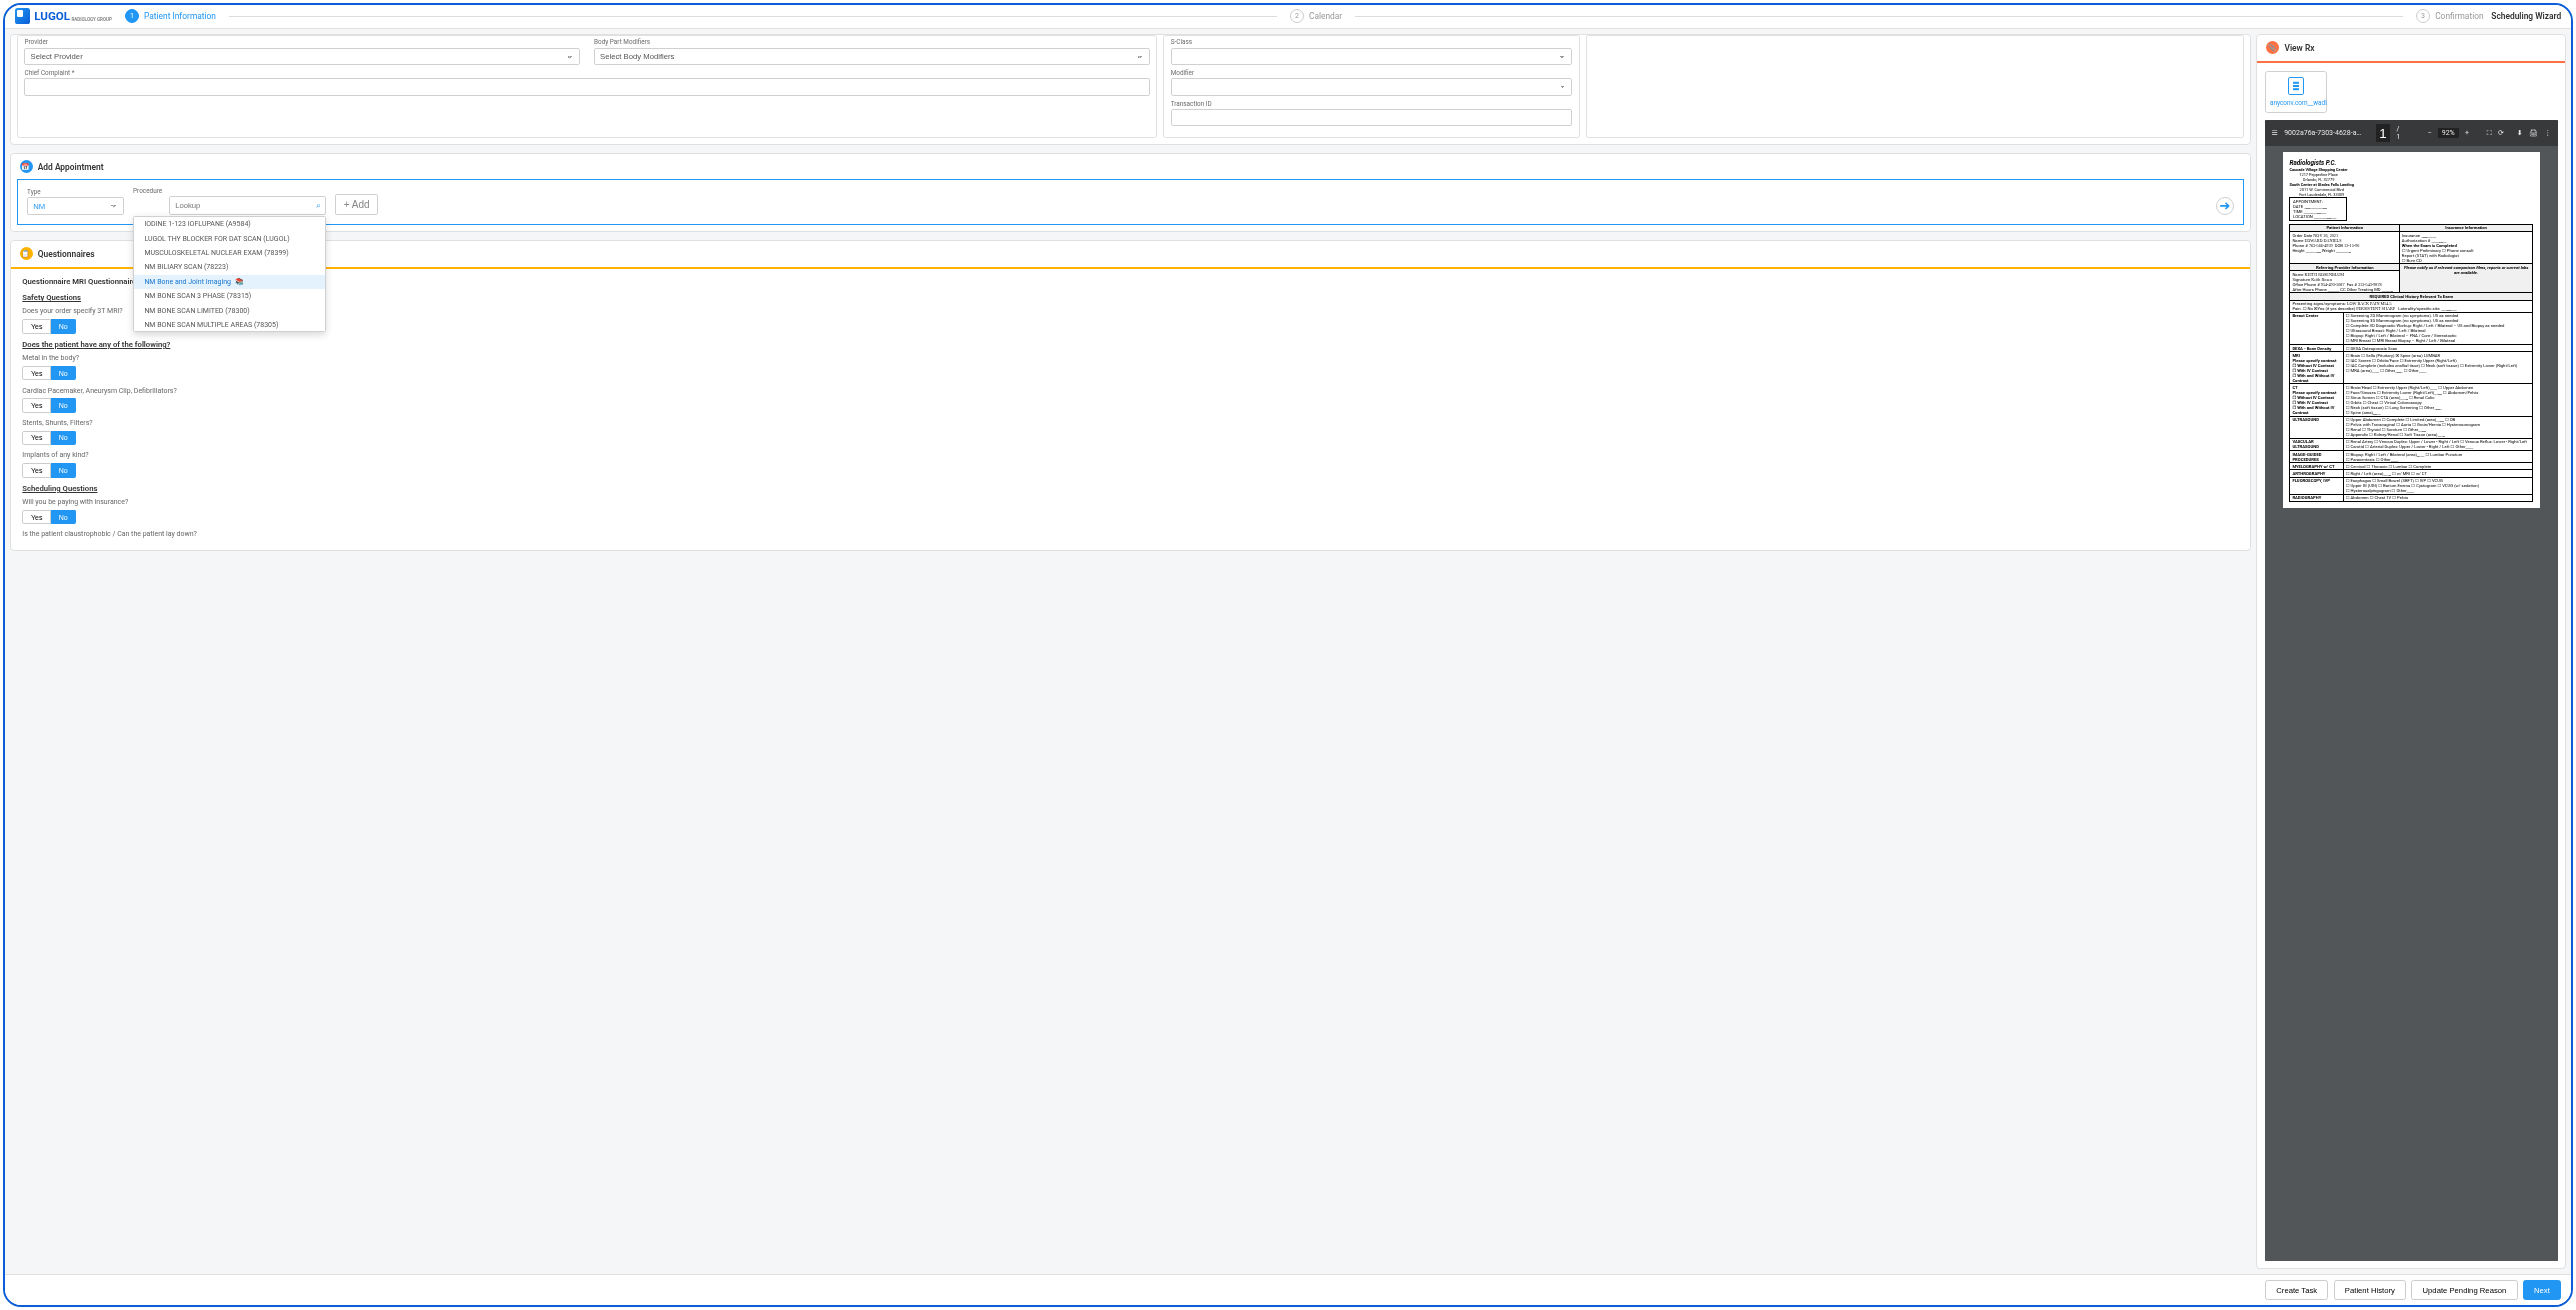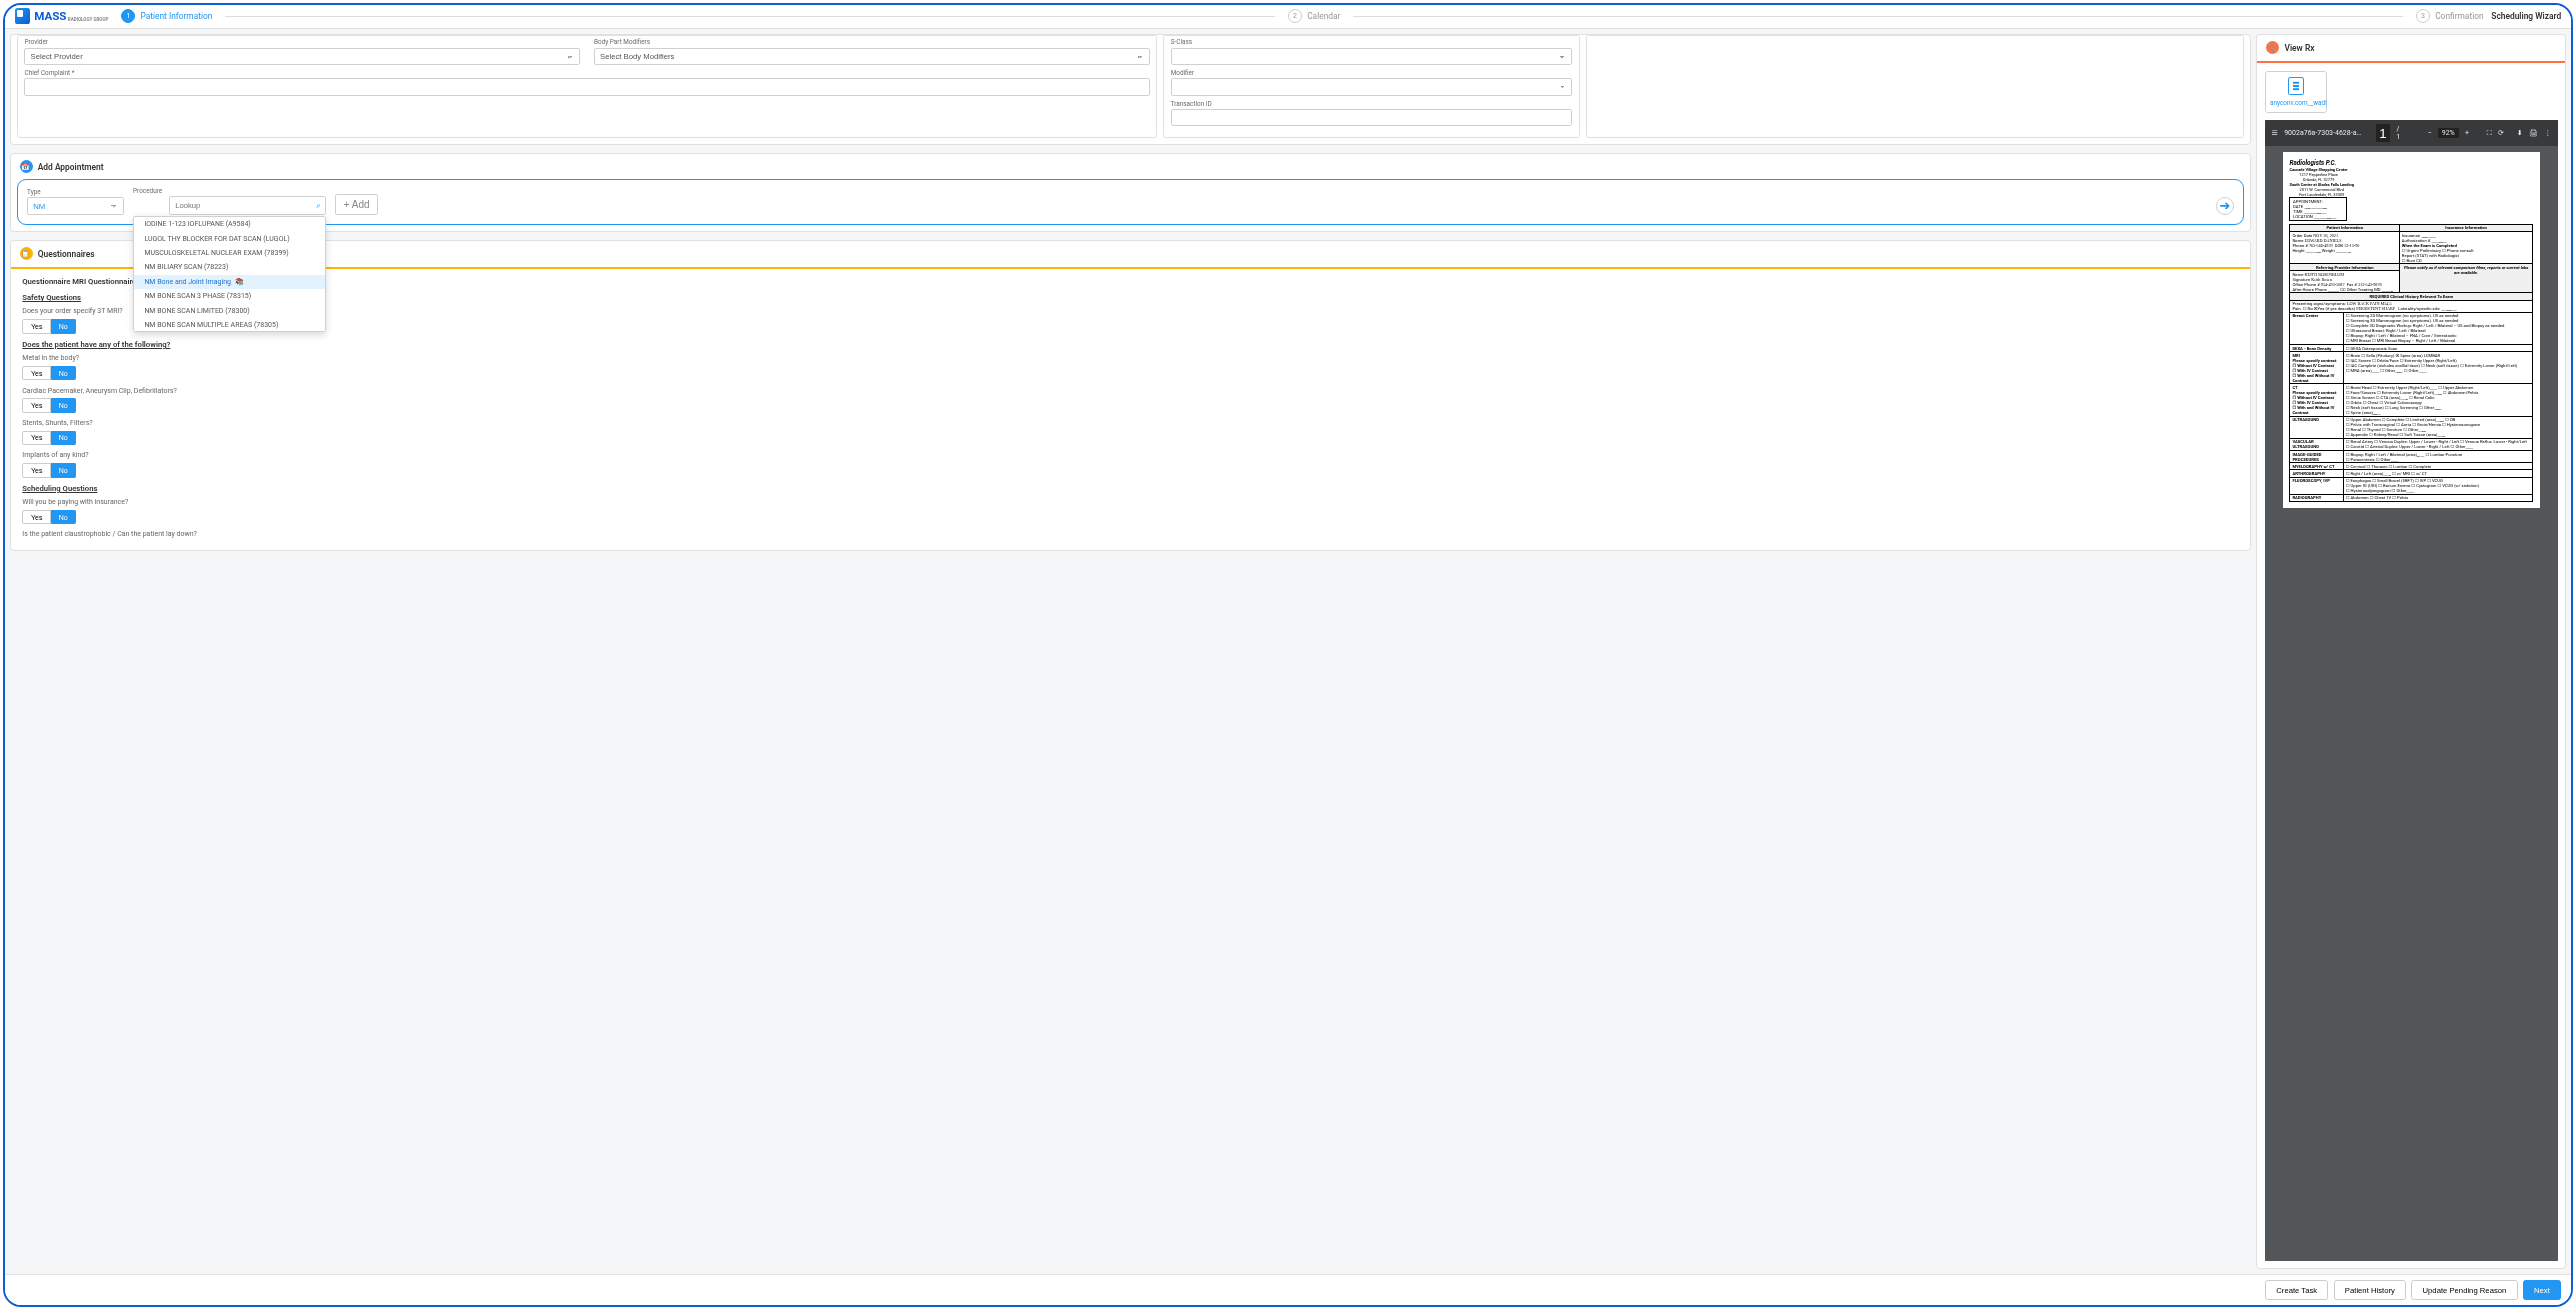--- a/index.html
+++ b/index.html
@@ -166,21 +166,21 @@
   background-image: linear-gradient(45deg, transparent 50%, #999 50%), linear-gradient(135deg, #999 50%, transparent 50%);
   background-position: calc(100% - 9px) 7px, calc(100% - 6.4px) 7px;
   background-size: 2.6px 2.6px, 2.6px 2.6px;
   background-repeat: no-repeat;
 }
 textarea.form-control { height: 31px; resize: none; }
 
 .add-appt-body {
   padding: 6.4px 9px 9px;
   border: 1.3px solid #2196f3;
-  border-radius: 9px;
+  border-radius: 0;
   margin: 0 6.4px 6.4px;
   display: flex;
   gap: 9px;
   align-items: flex-end;
   position: relative;
 }
 .lookup-wrap { position: relative; flex: 1; padding-left: 36px; }
 .lookup-input {
   width: 100%;
   border: 0.6px solid #d0d0d0;
@@ -370,21 +370,21 @@
 .btn.primary { background: #2196f3; color: #fff; border-color: #2196f3; }
 .hw { font-family: cursive; }
 </style>
 </head>
 <body>
 
 <div class="frame">
   <div class="header">
     <div class="logo">
       <div class="logo-icon"></div>
-      <span>MASS</span>
+      <span>LUGOL</span>
       <span class="logo-sub">RADIOLOGY GROUP</span>
     </div>
     <div class="wizard-steps">
       <div class="step active">
         <div class="step-num">1</div>
         <span>Patient Information</span>
       </div>
       <div class="step-line"></div>
       <div class="step">
         <div class="step-num">2</div>

